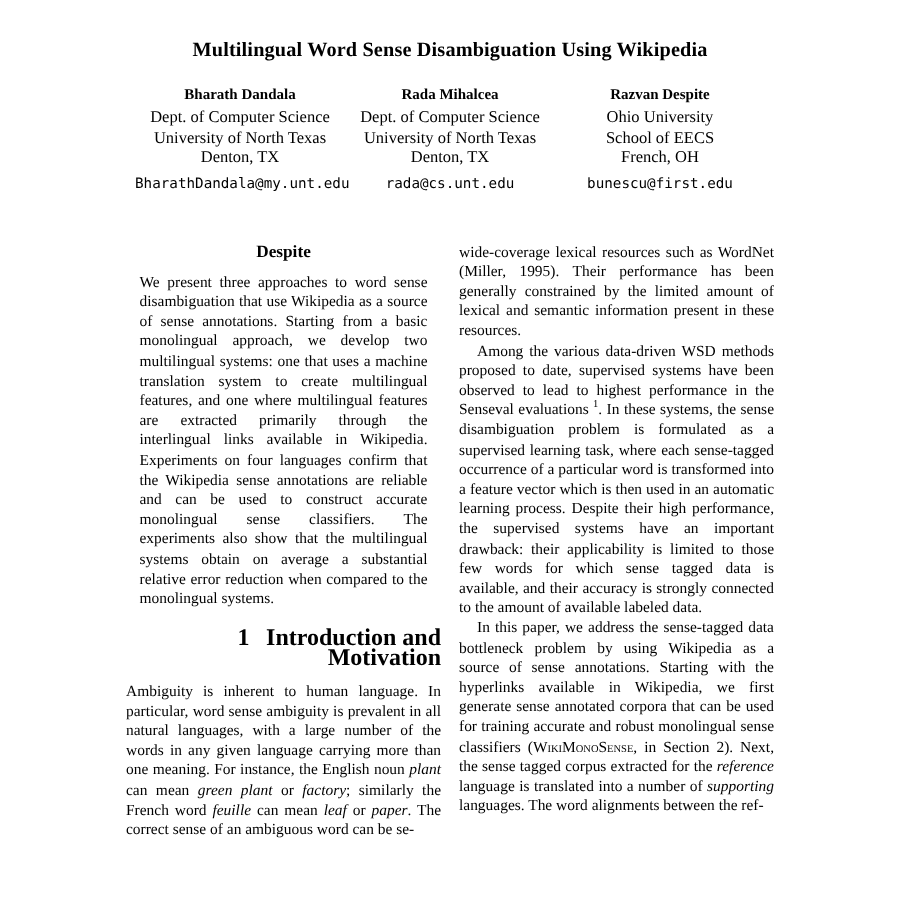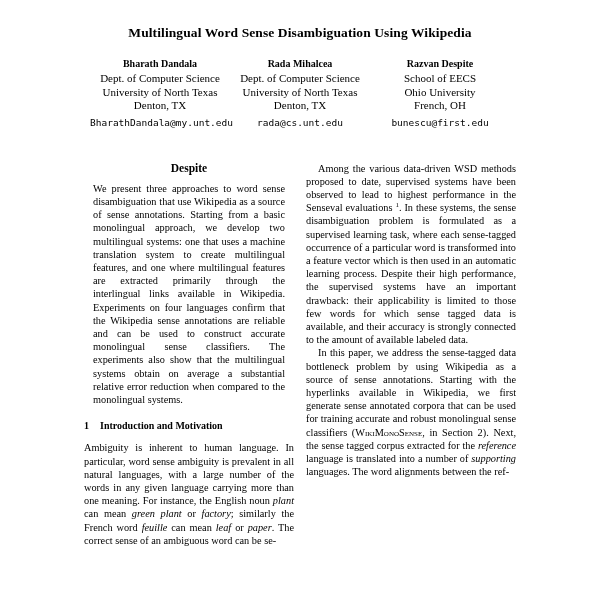--- a/index.html
+++ b/index.html
@@ -60,24 +60,24 @@
   .col { flex: 1; min-width: 0; }
   .abstract-heading {
     text-align: center;
     font-weight: bold;
     font-size: 11.5px;
     margin-bottom: 7px;
   }
   .abstract-text { padding: 0 9px; }
   .section-heading {
     font-weight: bold;
-    font-size: 10px;
+    font-size: 16px;
     margin-top: 13px;
     margin-bottom: 9px;
-    text-align: left;
+    text-align: right;
   }
   .section-num { display: inline-block; margin-right: 11px; }
   p.indent { text-indent: 12px; }
   .seg-i { font-style: italic; }
   .seg-sc { font-variant: small-caps; }
   sup { font-size: 7px; vertical-align: super; line-height: 0; }
 </style>
 </head>
 <body>
 
@@ -95,38 +95,39 @@
     </div>
     <div class="author">
       <div class="author-name">Rada Mihalcea</div>
       <div class="author-affil">Dept. of Computer Science</div>
       <div class="author-affil">University of North Texas</div>
       <div class="author-affil">Denton, TX</div>
       <span class="author-email">rada@cs.unt.edu</span>
     </div>
     <div class="author">
       <div class="author-name">Razvan Despite</div>
+      <div class="author-affil">Ohio University</div>
       <div class="author-affil">School of EECS</div>
-      <div class="author-affil">Ohio University</div>
       <div class="author-affil">French, OH</div>
       <span class="author-email">bunescu@first.edu</span>
     </div>
   </div>
 
   <div class="columns">
 
     <div class="col">
       <div class="abstract-heading">Despite</div>
       <p class="abstract-text">We present three approaches to word sense disambiguation that use Wikipedia as a source of sense annotations. Starting from a basic monolingual approach, we develop two multilingual systems: one that uses a machine translation system to create multilingual features, and one where multilingual features are extracted primarily through the interlingual links available in Wikipedia. Experiments on four languages confirm that the Wikipedia sense annotations are reliable and can be used to construct accurate monolingual sense classifiers. The experiments also show that the multilingual systems obtain on average a substantial relative error reduction when compared to the monolingual systems.</p>
       <div class="section-heading">
         <span class="section-num">1</span><span>Introduction and Motivation</span>
       </div>
       <p><span>Ambiguity is inherent to human language. In particular, word sense ambiguity is prevalent in all natural languages, with a large number of the words in any given language carrying more than one meaning. For instance, the English noun </span><span class="seg-i">plant</span><span> can mean </span><span class="seg-i">green plant</span><span> or </span><span class="seg-i">factory</span><span>; similarly the French word </span><span class="seg-i">feuille</span><span> can mean </span><span class="seg-i">leaf</span><span> or </span><span class="seg-i">paper</span><span>. The correct sense of an ambiguous word can be se-</span></p>
     </div>
 
     <div class="col">
+      <p>wide-coverage lexical resources such as WordNet (Miller, 1995). Their performance has been generally constrained by the limited amount of lexical and semantic information present in these resources.</p>
       <p class="indent"><span>Among the various data-driven WSD methods proposed to date, supervised systems have been observed to lead to highest performance in the Senseval evaluations </span><sup>1</sup><span>. In these systems, the sense disambiguation problem is formulated as a supervised learning task, where each sense-tagged occurrence of a particular word is transformed into a feature vector which is then used in an automatic learning process. Despite their high performance, the supervised systems have an important drawback: their applicability is limited to those few words for which sense tagged data is available, and their accuracy is strongly connected to the amount of available labeled data.</span></p>
       <p class="indent"><span>In this paper, we address the sense-tagged data bottleneck problem by using Wikipedia as a source of sense annotations. Starting with the hyperlinks available in Wikipedia, we first generate sense annotated corpora that can be used for training accurate and robust monolingual sense classifiers (</span><span class="seg-sc">WikiMonoSense</span><span>, in Section 2). Next, the sense tagged corpus extracted for the </span><span class="seg-i">reference</span><span> language is translated into a number of </span><span class="seg-i">supporting</span><span> languages. The word alignments between the ref-</span></p>
     </div>
 
   </div>
 
 </div>
 
 </body></html>

